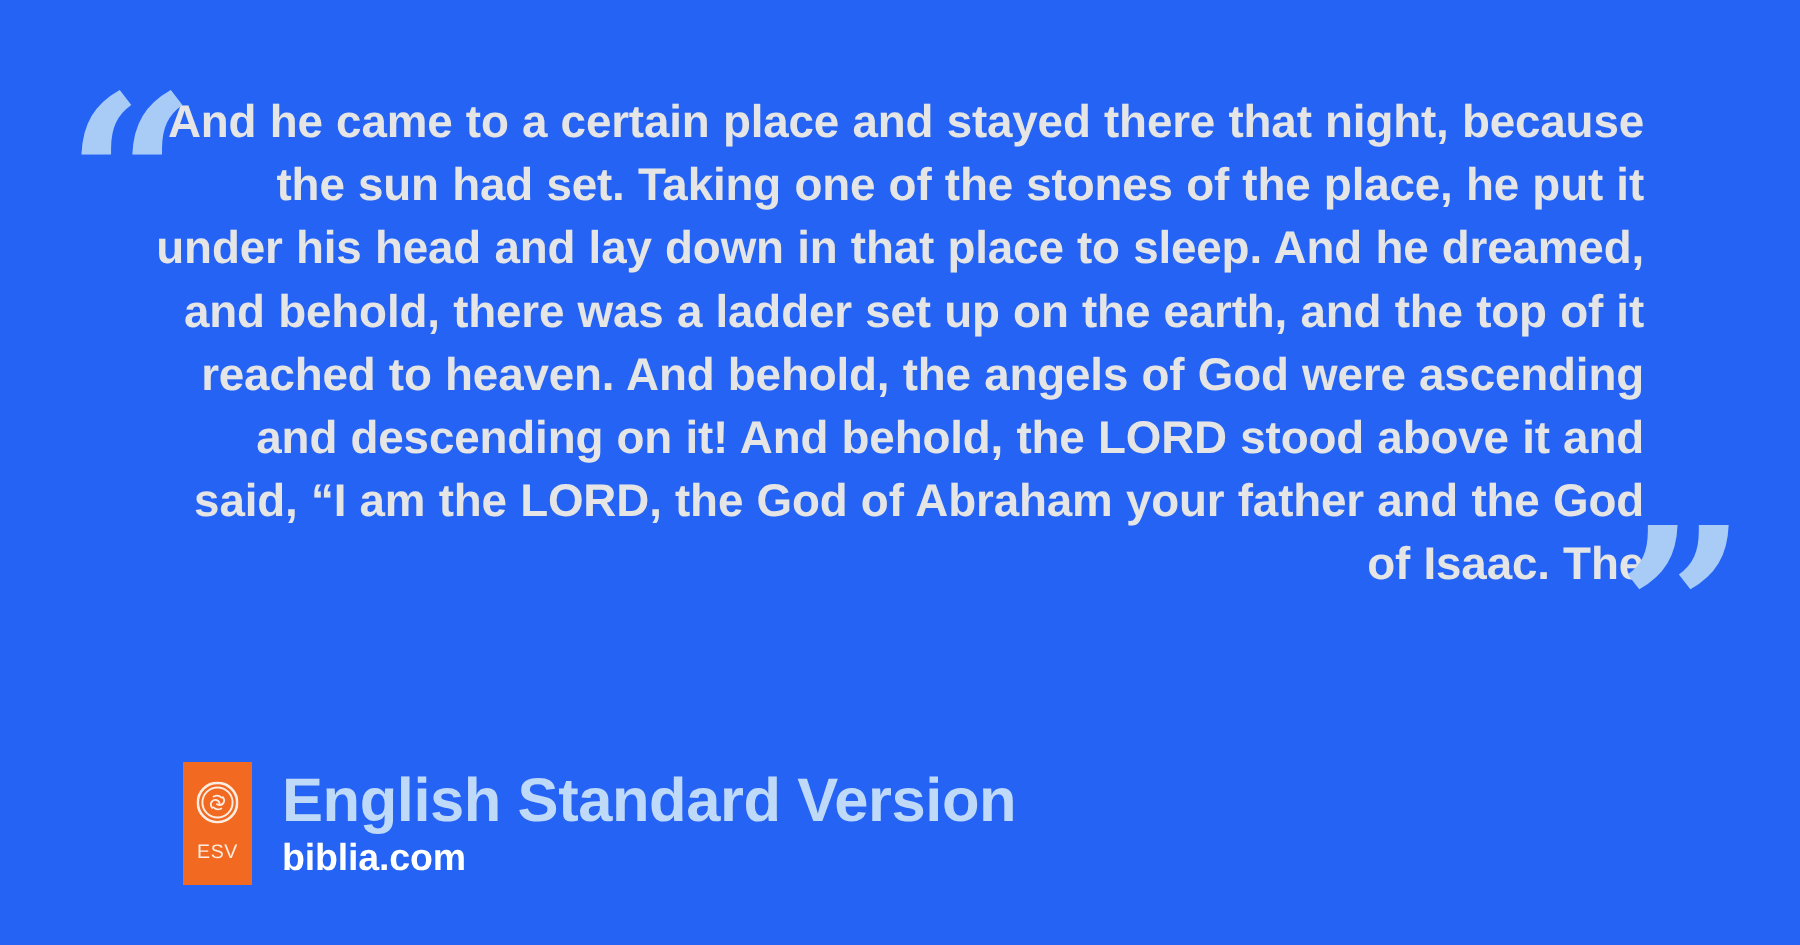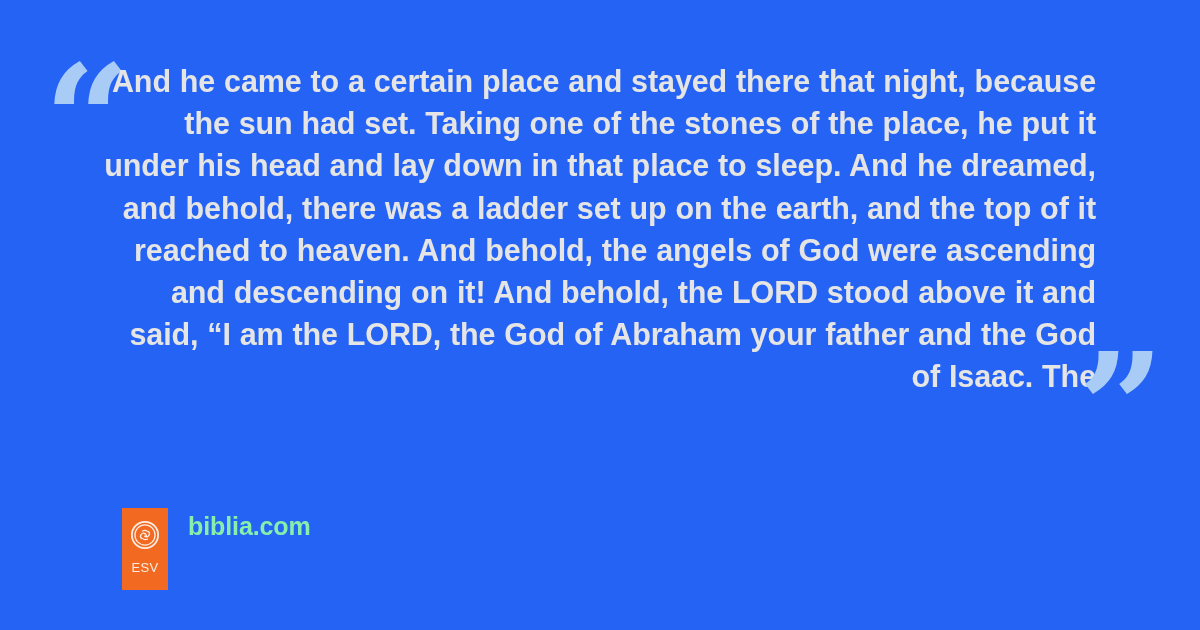--- a/index.html
+++ b/index.html
@@ -119,21 +119,21 @@
     font-family: "Liberation Sans", sans-serif;
     font-weight: 700;
     font-size: 41px;
     line-height: 46px;
     letter-spacing: -0.3px;
     white-space: nowrap;
   }
 
   .site-name {
     margin-top: 2px;
-    color: #86efac;
+    color: #ffffff;
     font-family: "Liberation Sans", sans-serif;
     font-weight: 700;
     font-size: 25px;
     line-height: 28px;
     letter-spacing: -0.1px;
     white-space: nowrap;
   }
 </style>
 </head>
 <body>
@@ -159,18 +159,19 @@
         <circle cx="32" cy="32" r="23" fill="none" stroke="#fdece1" stroke-width="3"></circle>
         <circle cx="32" cy="32" r="20" fill="#f26a21"></circle>
         <path d="M24 40c-2.5-2.5-2.8-6.6-0.6-9.4 2.3-2.9 6.4-3.4 9.3-1.2 1.6 1.2 2.5 3 2.6 4.9M40 24c2.5 2.5 2.8 6.6 0.6 9.4-2.3 2.9-6.4 3.4-9.3 1.2" fill="none" stroke="#fdece1" stroke-width="3" stroke-linecap="round"></path>
         <path d="M26 23c4-2 9-1.5 12 1.5" fill="none" stroke="#fdece1" stroke-width="2.6" stroke-linecap="round"></path>
         <path d="M38 41c-4 2-9 1.5-12-1.5" fill="none" stroke="#fdece1" stroke-width="2.6" stroke-linecap="round"></path>
       </svg>
       <span class="logo-abbrev">ESV</span>
     </div>
 
     <div class="attribution-text">
+      <span class="version-name">English Standard Version</span>
       <span class="site-name">biblia.com</span>
     </div>
 
   </div>
 
 </div>
 
 </body></html>

